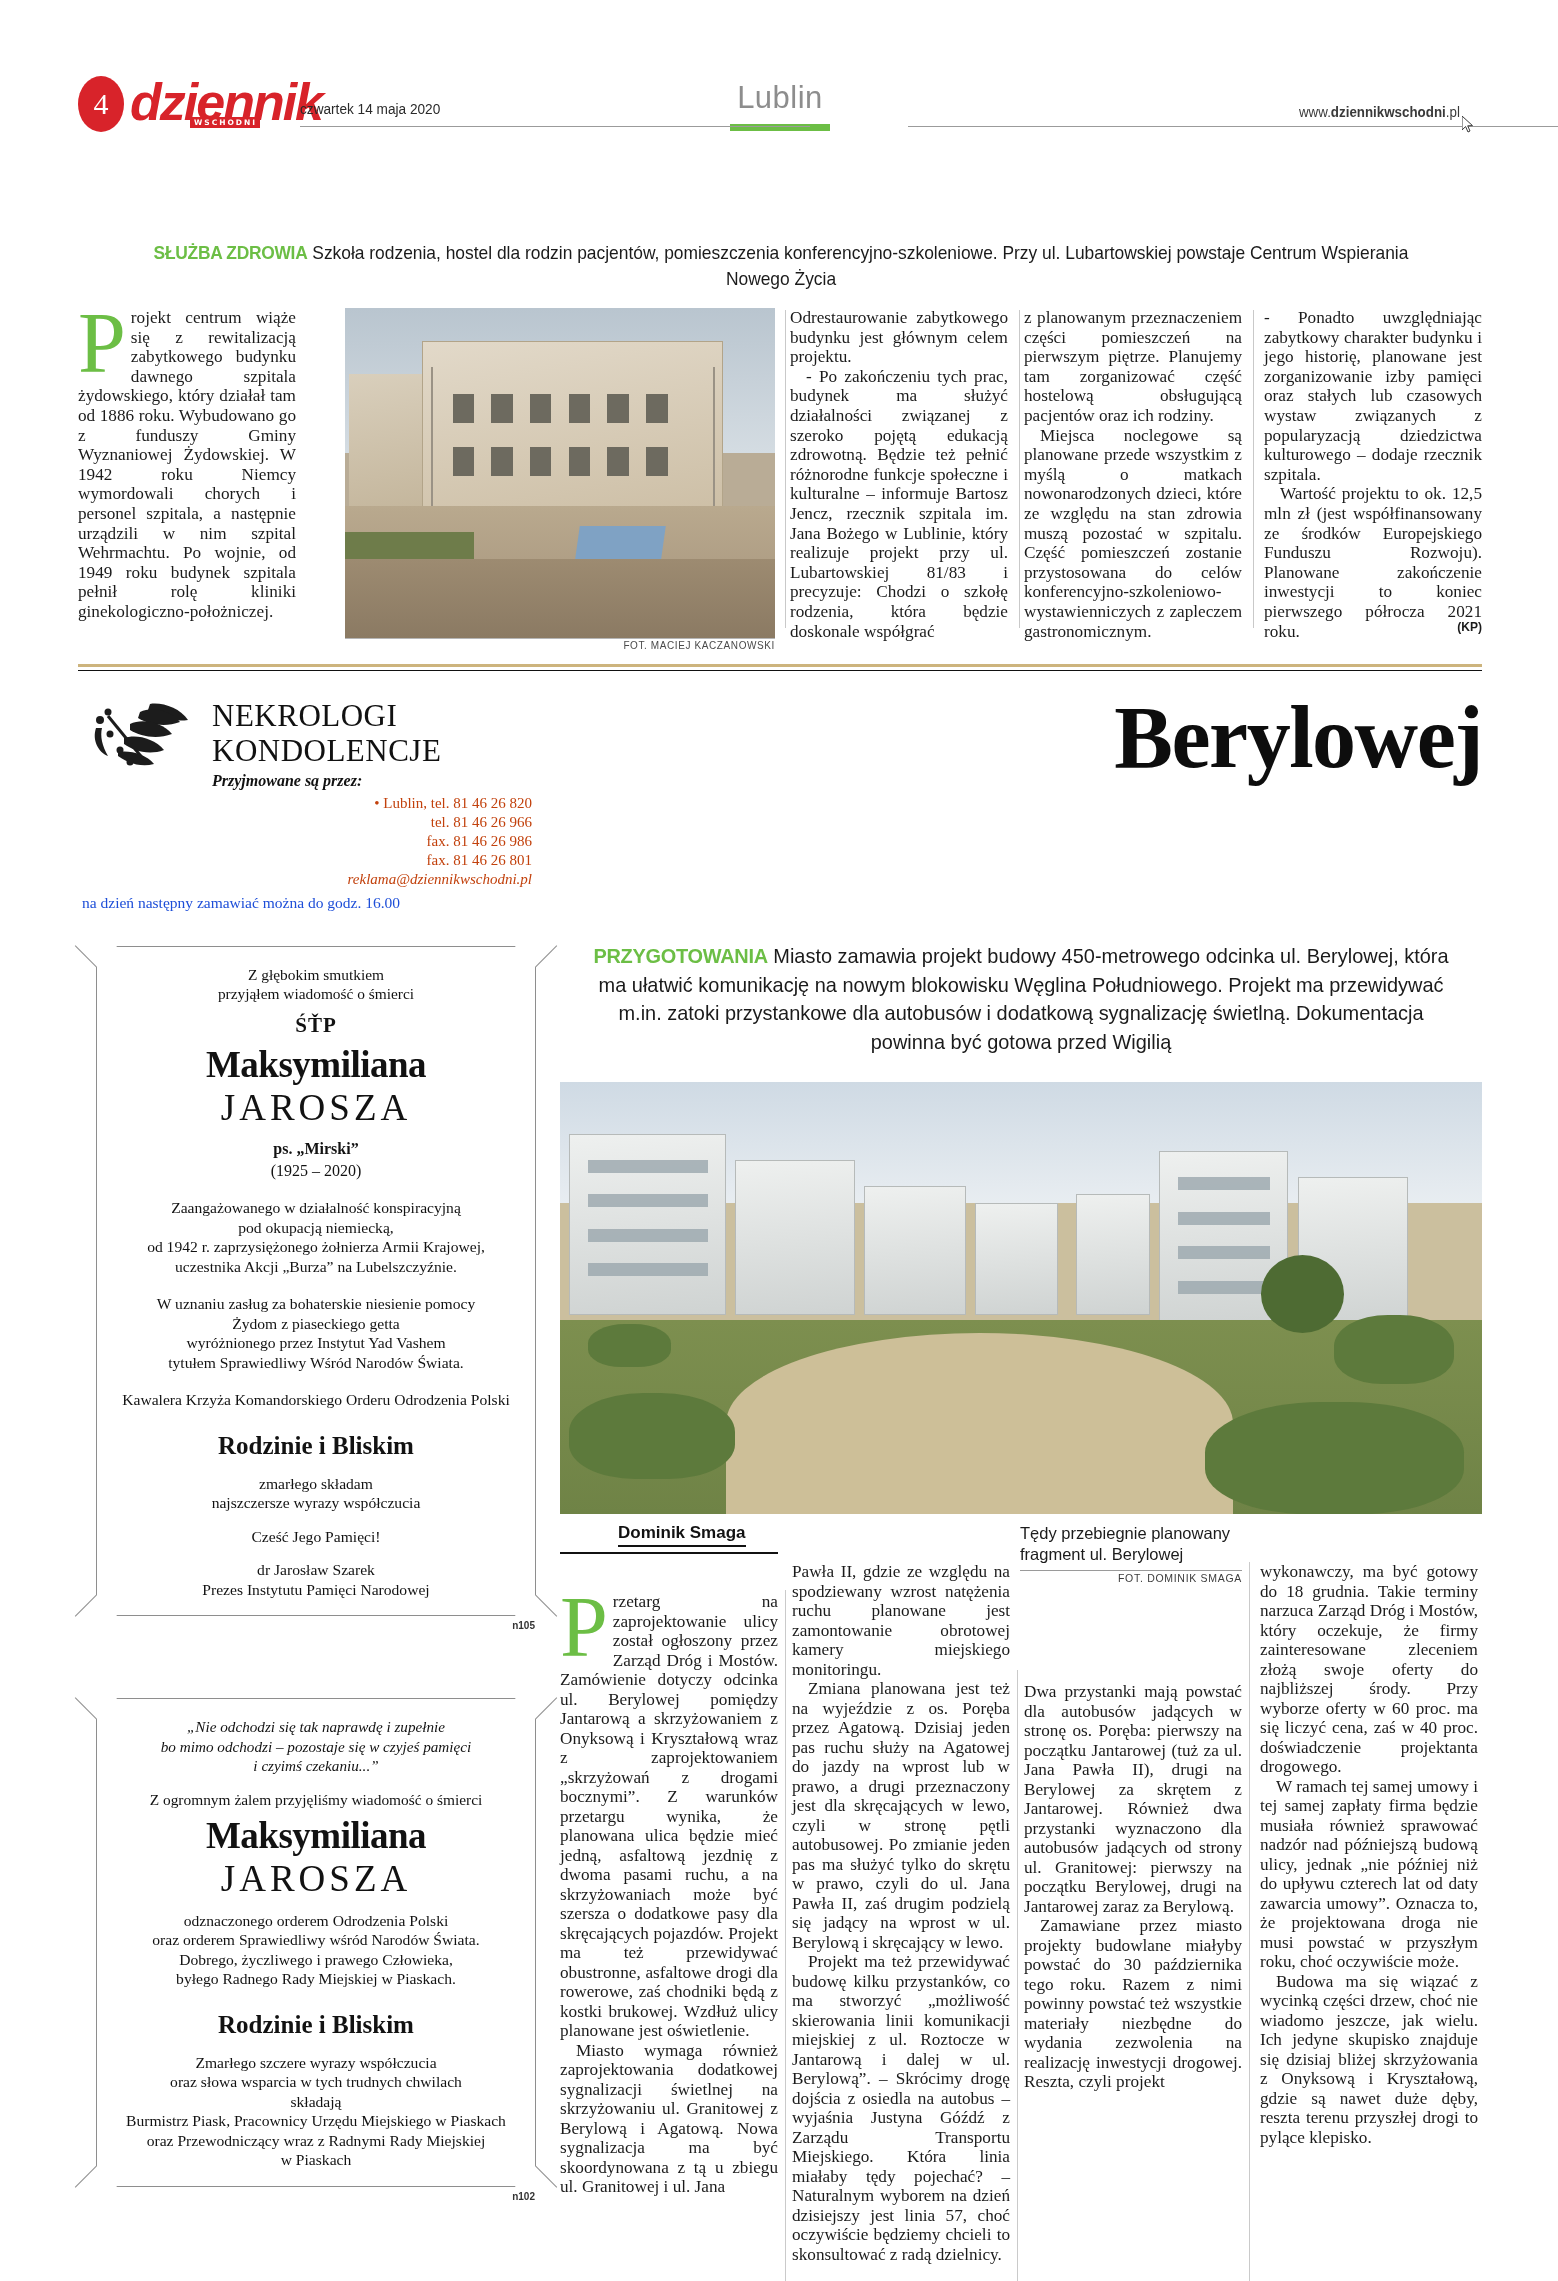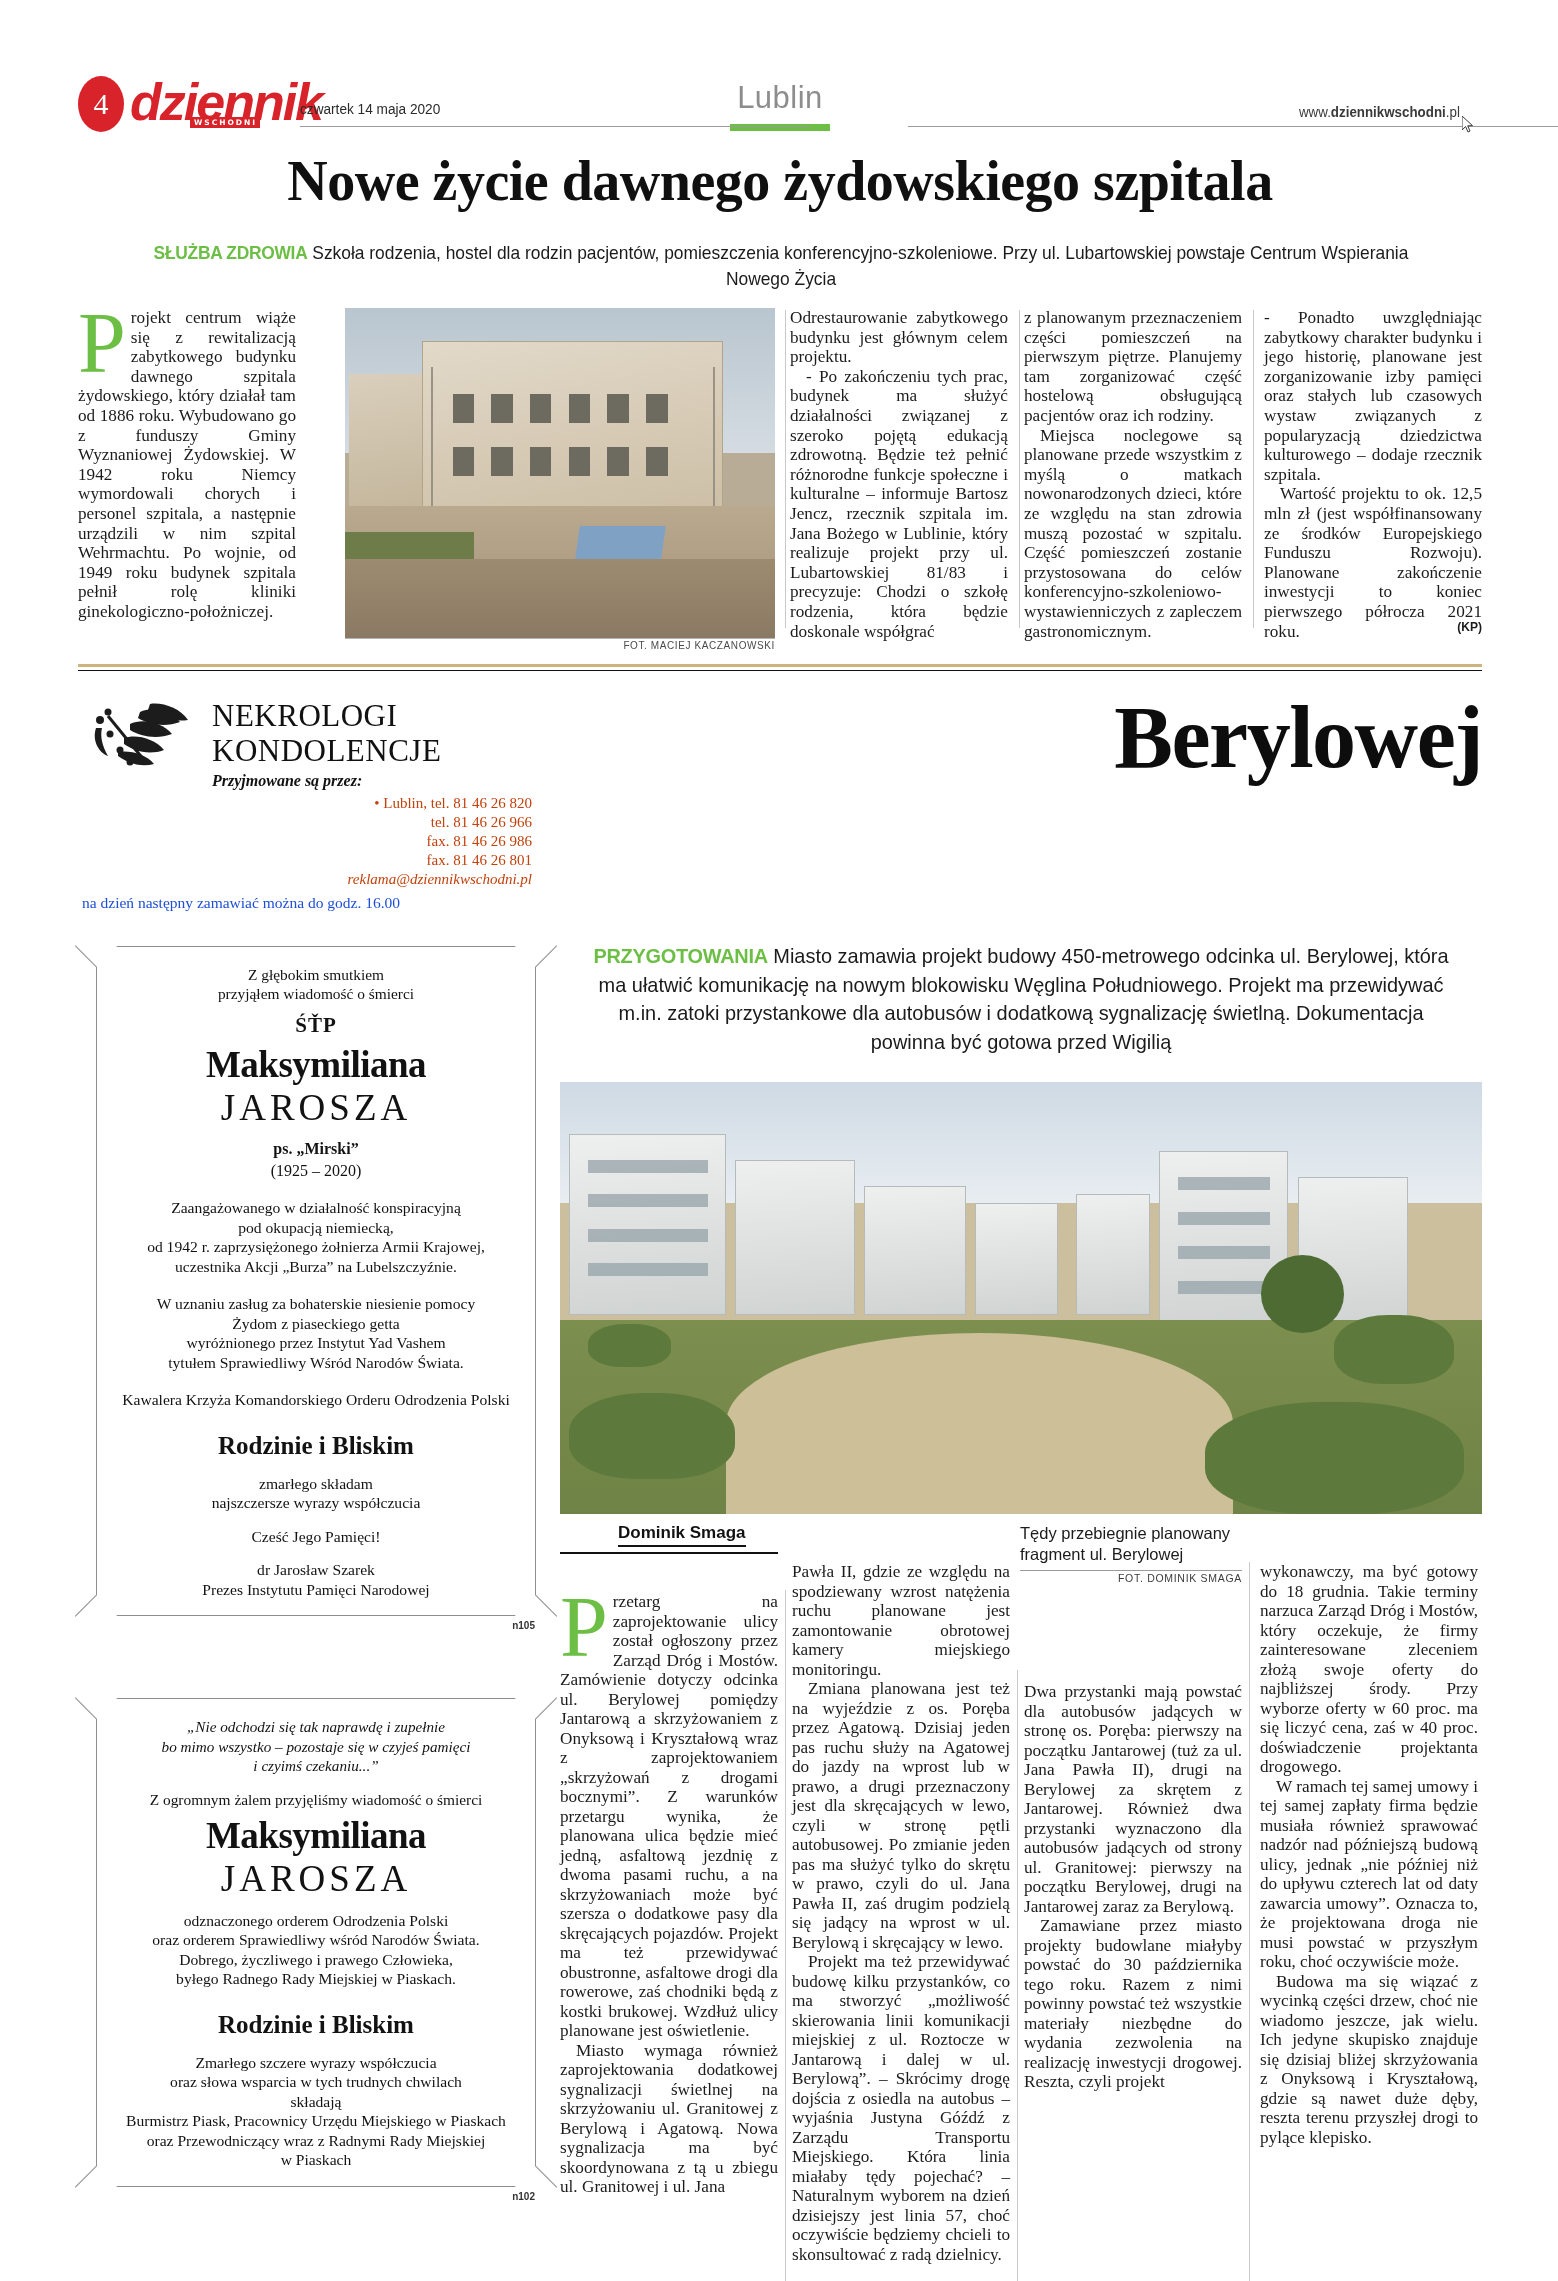--- a/index.html
+++ b/index.html
@@ -498,21 +498,20 @@
     <div class="rule-left"></div>
     <div class="rule-right"></div>
 
     <div class="site-url"><span>www.</span><b>dziennikwschodni</b><span>.pl</span></div>
 
     <svg class="cursor-icon" viewBox="0 0 14 18">
       <polygon points="0,0 0,14 3.6,10.6 6,16 8,15 5.7,9.8 10.5,9.6" fill="#ffffff" stroke="#3a3a3a" stroke-width="1"></polygon>
     </svg>
   </div>
 
-  <h1 class="headline-1">Nowe życie dawnego żydowskiego szpitala</h1>
 
   <div class="lead-1"><span class="kicker-green">SŁUŻBA ZDROWIA</span><span> Szkoła rodzenia, hostel dla rodzin pacjentów, pomieszczenia konferencyjno-szkoleniowe. Przy ul. Lubartowskiej powstaje Centrum Wspierania Nowego Życia</span></div>
 
   <div class="art1-cols">
     <div class="col" style="left:0;">
       <p class="first"><span class="dropcap">P</span><span>rojekt centrum wiąże się z rewitalizacją zabytkowego budynku dawnego szpitala żydowskiego, który działał tam od 1886 roku. Wybudowano go z funduszy Gminy Wyznaniowej Żydowskiej. W 1942 roku Niemcy wymordowali chorych i personel szpitala, a następnie urządzili w nim szpital Wehrmachtu. Po wojnie, od 1949 roku budynek szpitala pełnił rolę kliniki ginekologiczno-położniczej.</span></p>
     </div>
 
     <div class="col-divider" style="left:707px;"></div>
 
@@ -641,21 +640,21 @@
   </div>
 
   <div class="obit obit-2">
     <div class="notch" style="left:-16px;top:-16px;transform:rotate(45deg);"></div>
     <div class="notch" style="right:-16px;top:-16px;transform:rotate(-45deg);"></div>
     <div class="notch" style="left:-16px;bottom:-16px;transform:rotate(-45deg);border-bottom:none;border-top:1px solid #8e8e8e;"></div>
     <div class="notch" style="right:-16px;bottom:-16px;transform:rotate(45deg);border-bottom:none;border-top:1px solid #8e8e8e;"></div>
 
     <div class="quote">
       <div>„Nie odchodzi się tak naprawdę i zupełnie</div>
-      <div>bo mimo wszystko – pozostaje się w czyjeś pamięci</div>
+      <div>bo mimo odchodzi – pozostaje się w czyjeś pamięci</div>
       <div>i czyimś czekaniu...”</div>
     </div>
     <div class="small" style="margin-top:14px;">Z ogromnym żalem przyjęliśmy wiadomość o śmierci</div>
     <div class="name-first">Maksymiliana</div>
     <div class="name-last">JAROSZA</div>
 
     <div class="para" style="margin-top:10px;">
       <div>odznaczonego orderem Odrodzenia Polski</div>
       <div>oraz orderem Sprawiedliwy wśród Narodów Świata.</div>
       <div>Dobrego, życzliwego i prawego Człowieka,</div>

